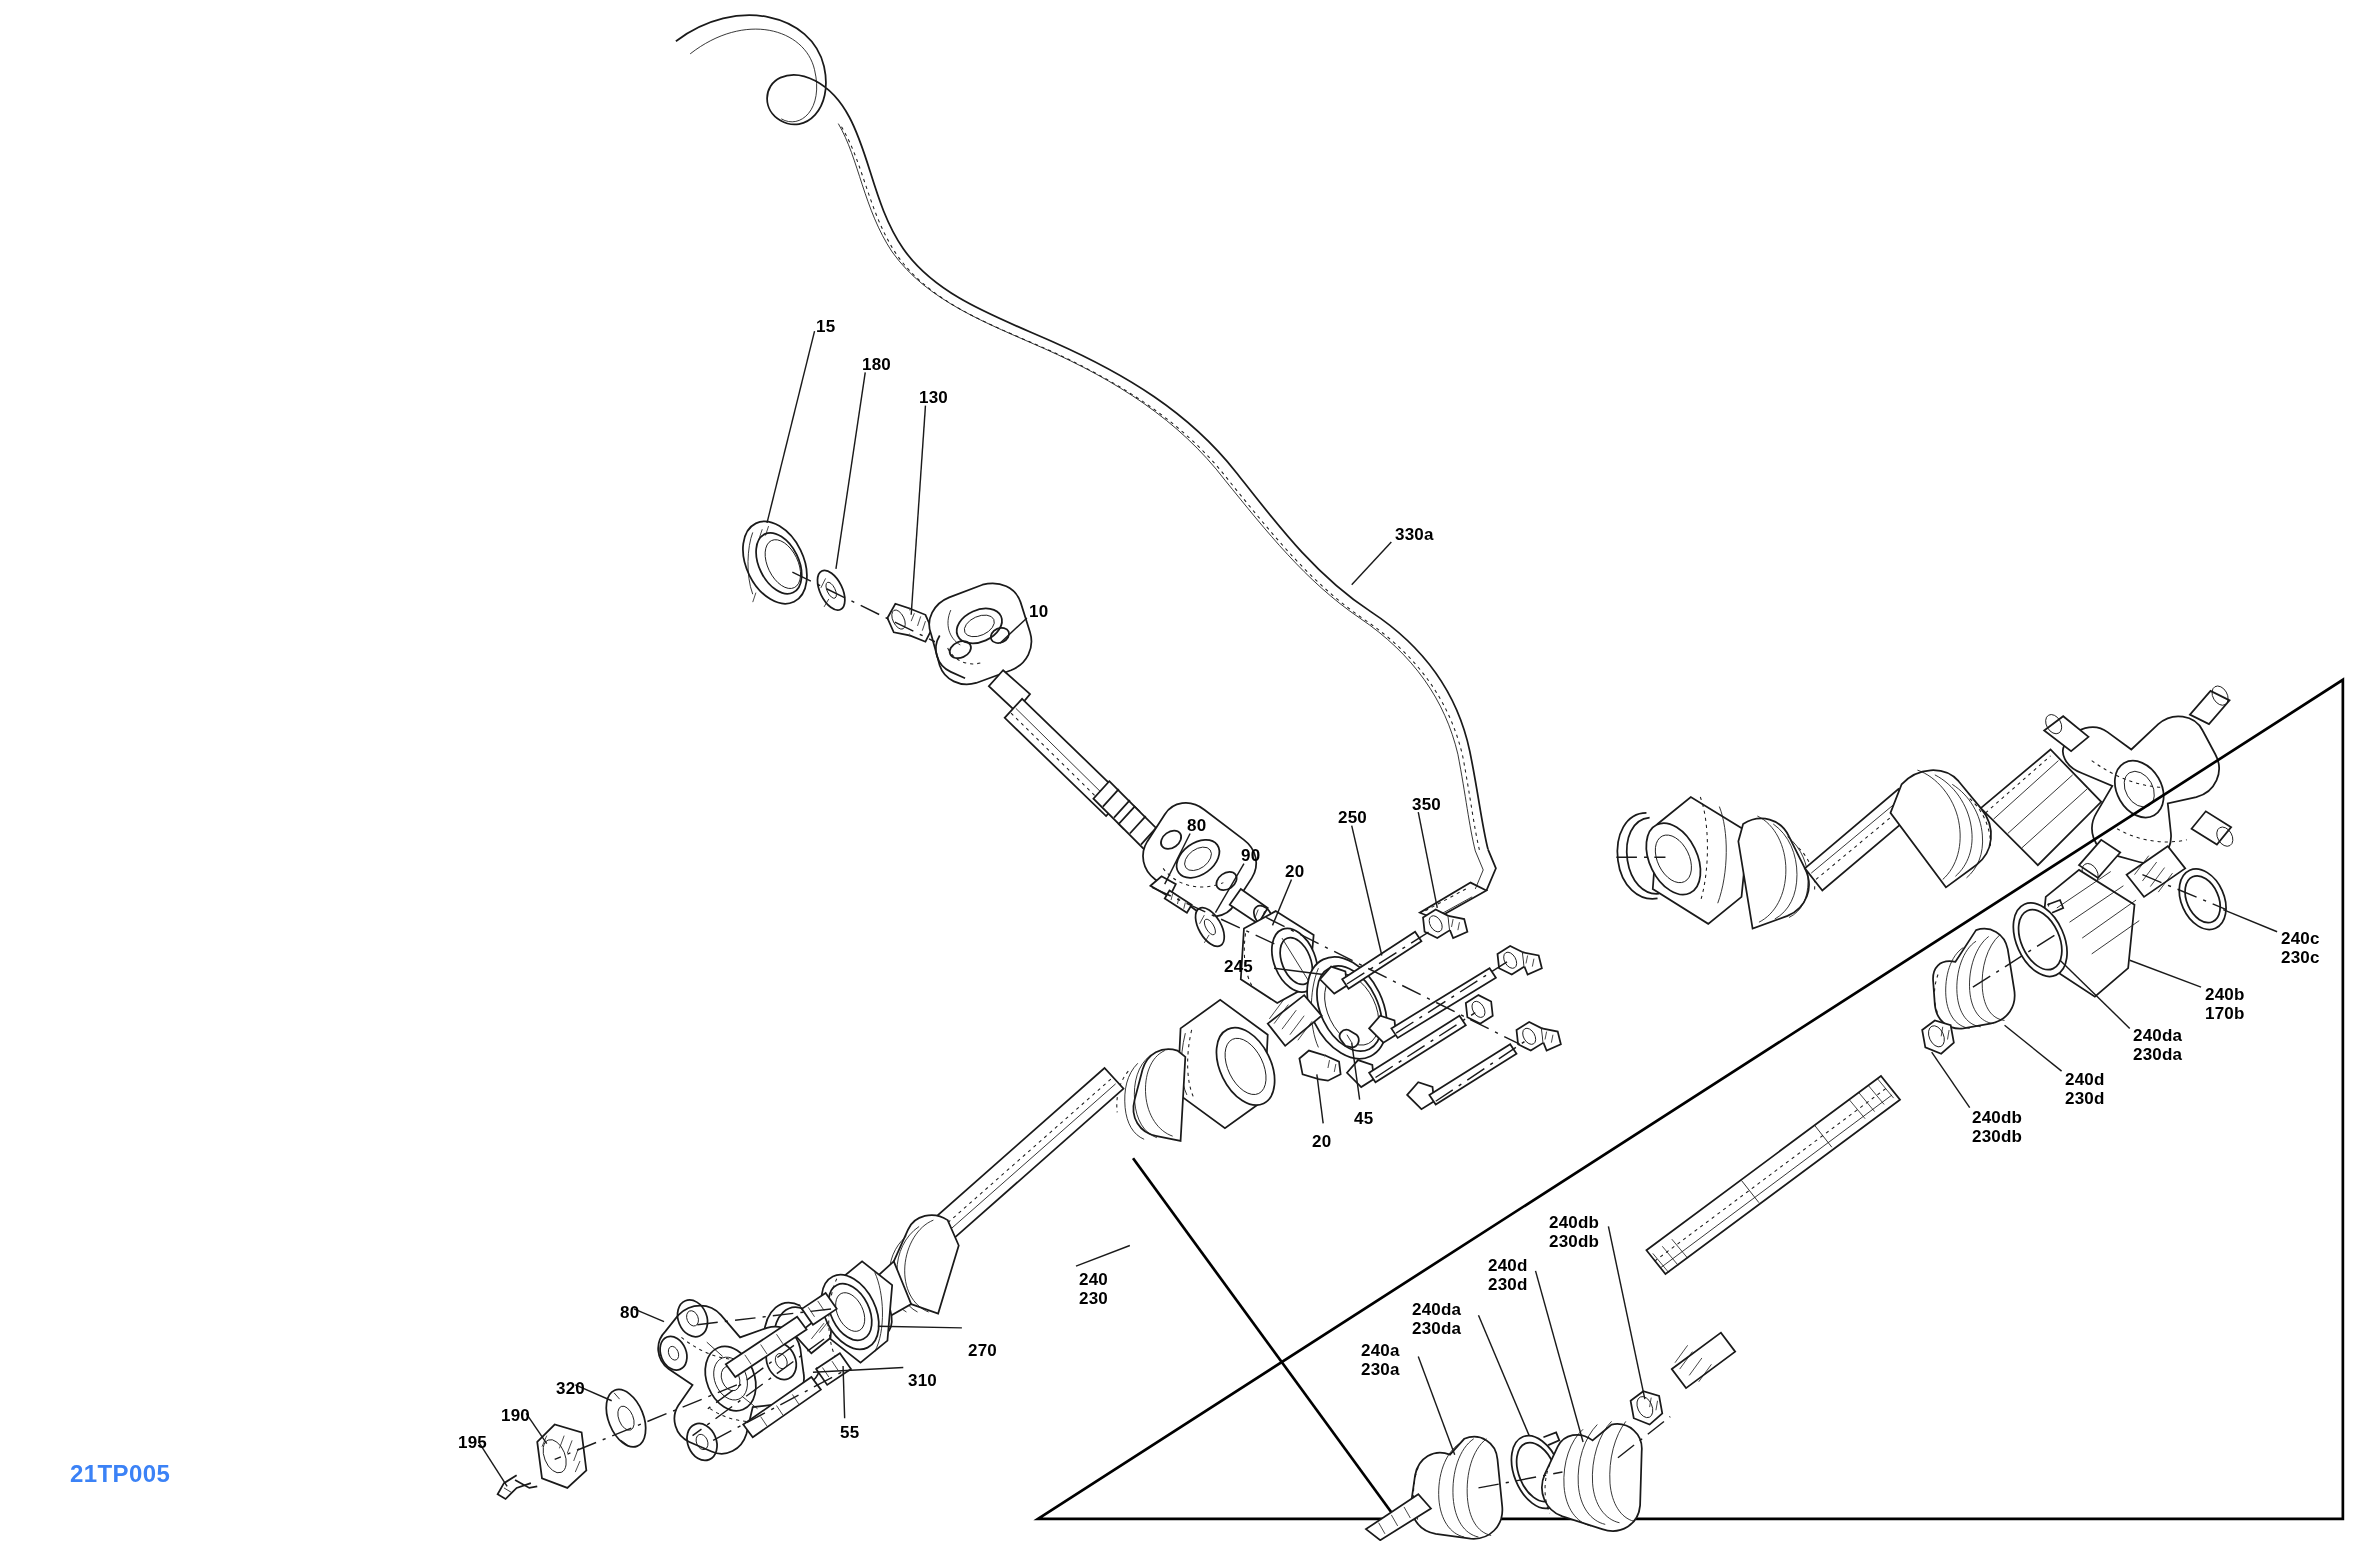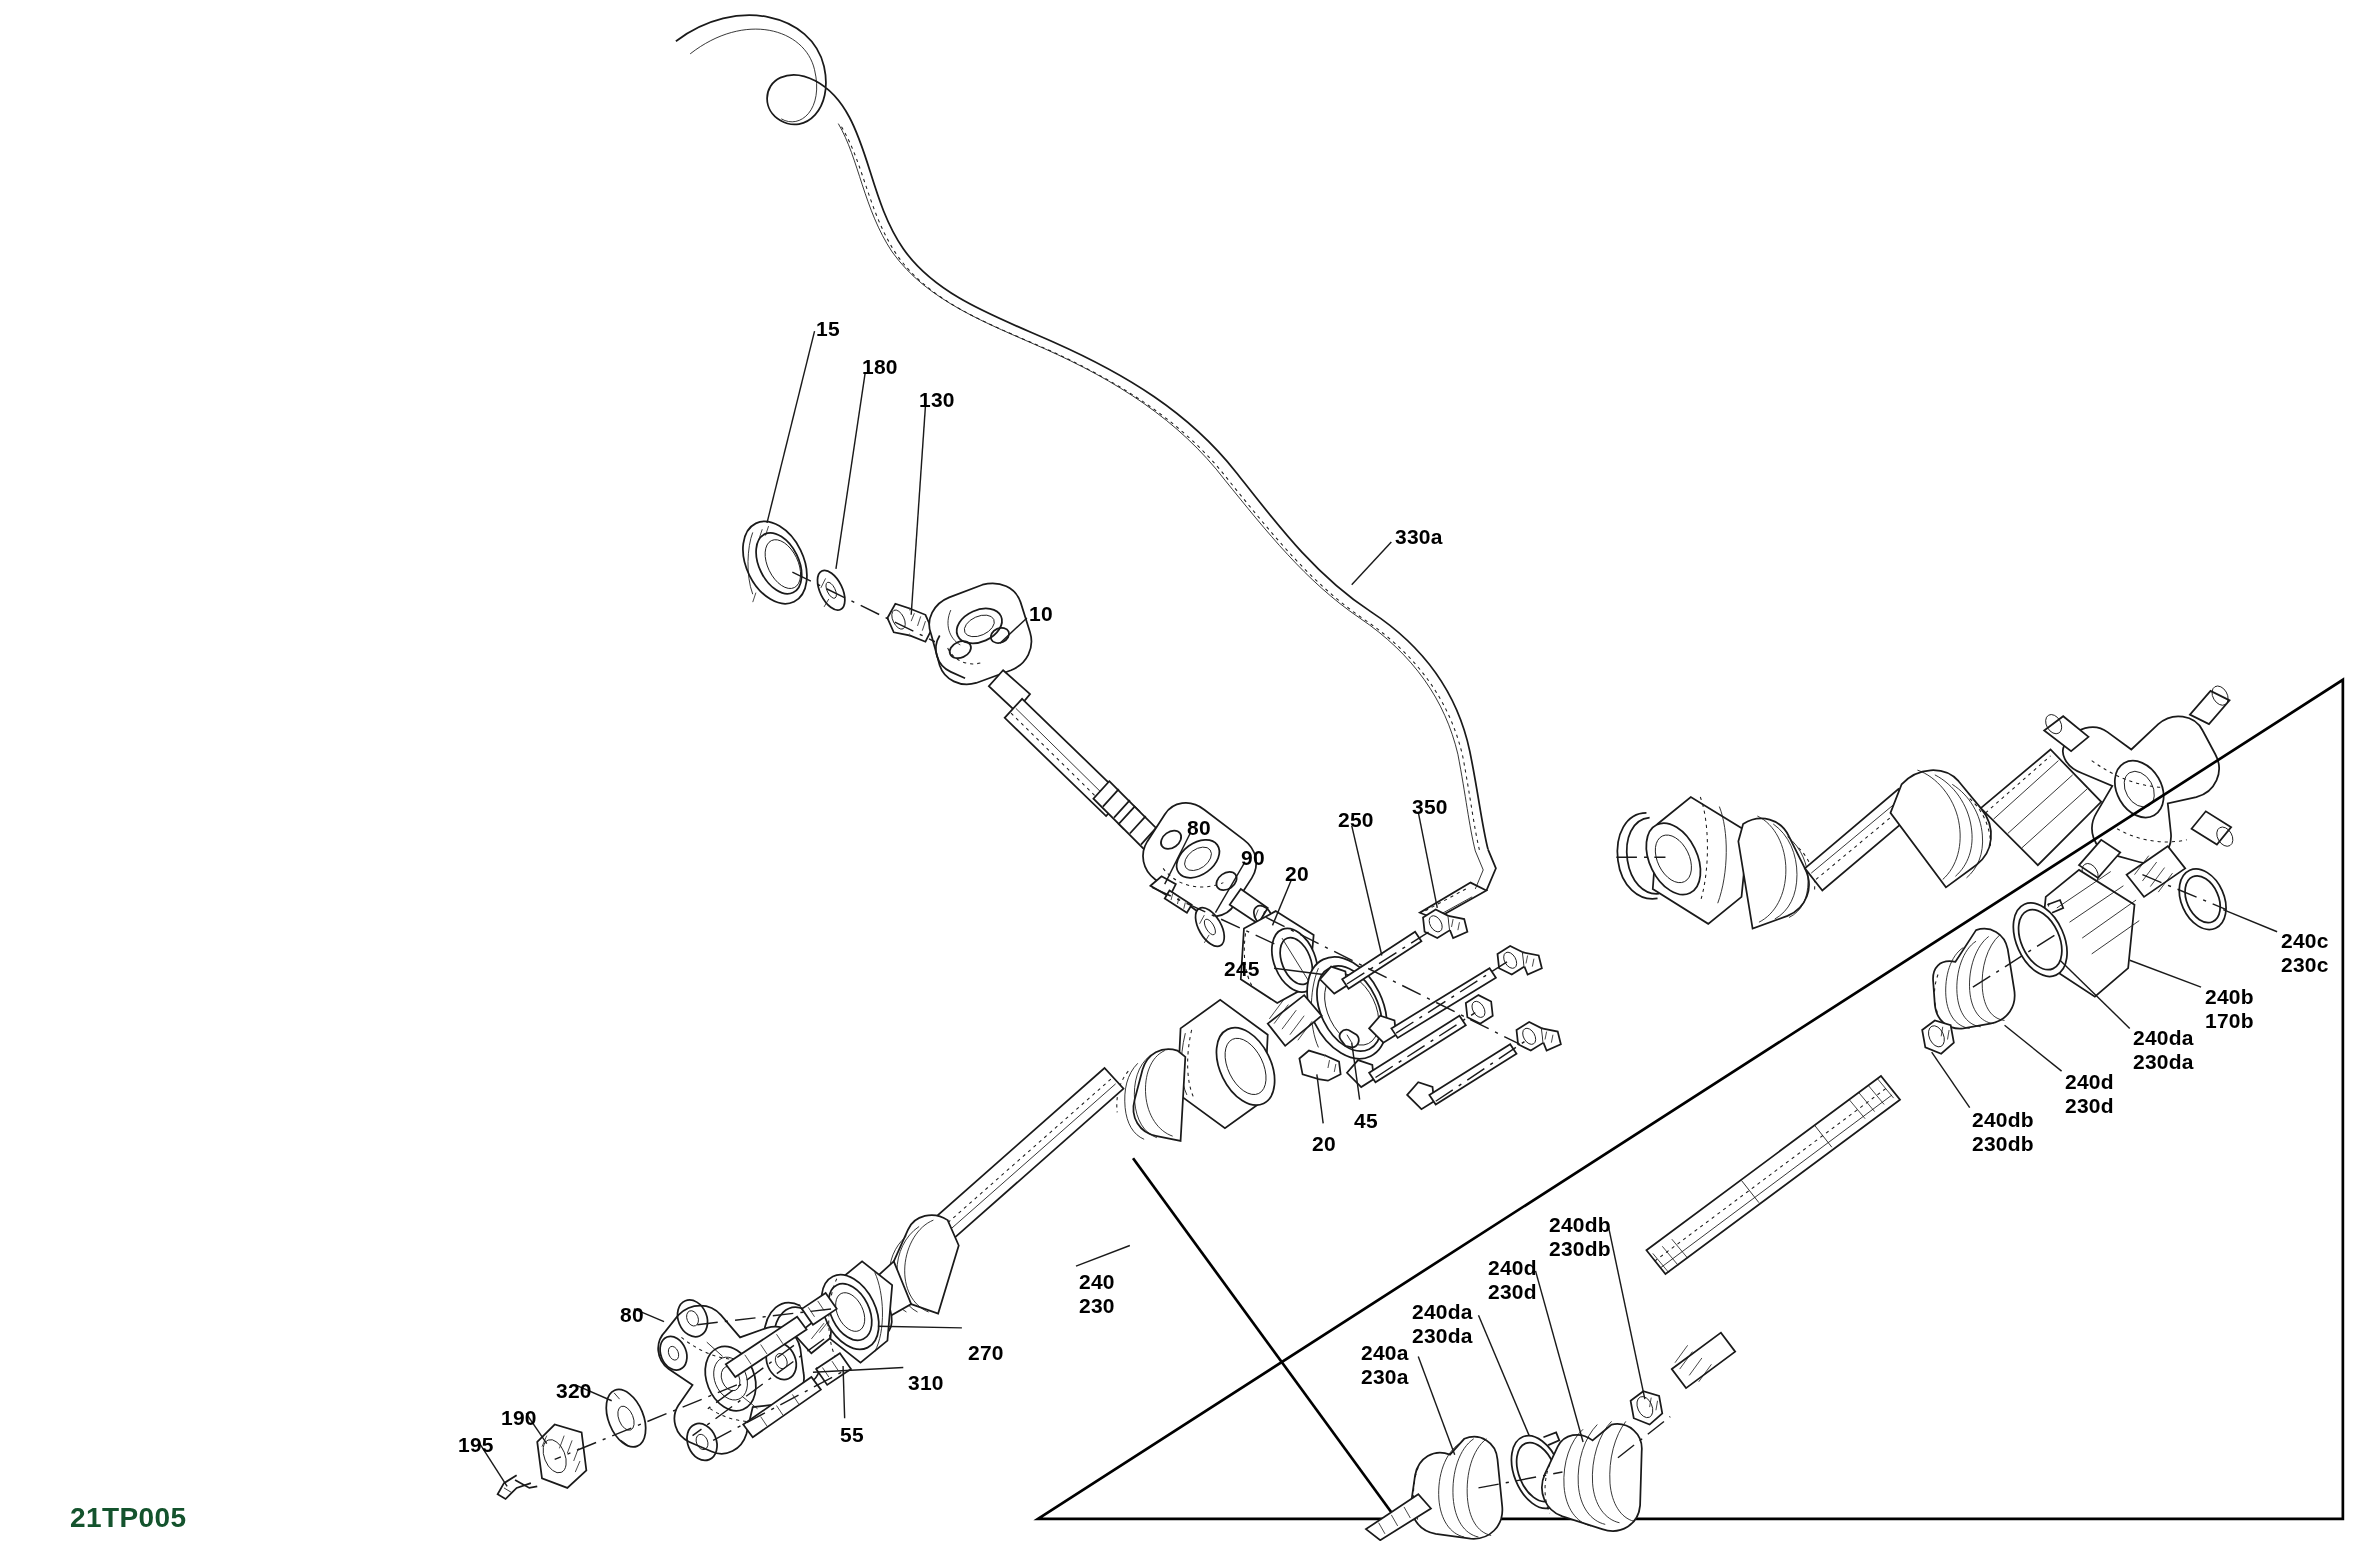--- a/index.html
+++ b/index.html
@@ -20,38 +20,37 @@
   }
   #artboard {
     position: absolute;
     left: 0; top: 0;
     width: 2377px;
     height: 1541px;
   }
   .callout {
     position: absolute;
     font-family: "Liberation Sans", sans-serif;
-    font-size: 21px;
+    font-size: 17px;
     font-weight: 600;
     color: #000000;
     letter-spacing: 0.2px;
     white-space: pre;
     line-height: 1.18;
   }
   .callout.stacked { line-height: 1.12; }
   .drawing-no {
     position: absolute;
     left: 70px;
     top: 1460px;
     font-family: "Liberation Sans", sans-serif;
-    font-size: 28px;
+    font-size: 24px;
     font-weight: 600;
-    color: #14532d;
+    color: #3b82f6;
     letter-spacing: 0.4px;
-    margin-top: 42px;
   }
   svg { display:block; }
   .ln   { stroke:#1a1a1a; stroke-width:2.2; fill:none; }
   .ln-h { stroke:#1a1a1a; stroke-width:1.1; fill:none; }
   .lead { stroke:#1a1a1a; stroke-width:1.8; fill:none; }
   .axis { stroke:#1a1a1a; stroke-width:1.8; fill:none;
           stroke-dasharray: 26 9 4 9; }
   .panel{ stroke:#000000; stroke-width:3.4; fill:none; }
   .fillw{ fill:#ffffff; }
   .hatch{ stroke:#1a1a1a; stroke-width:1.0; fill:none; }

